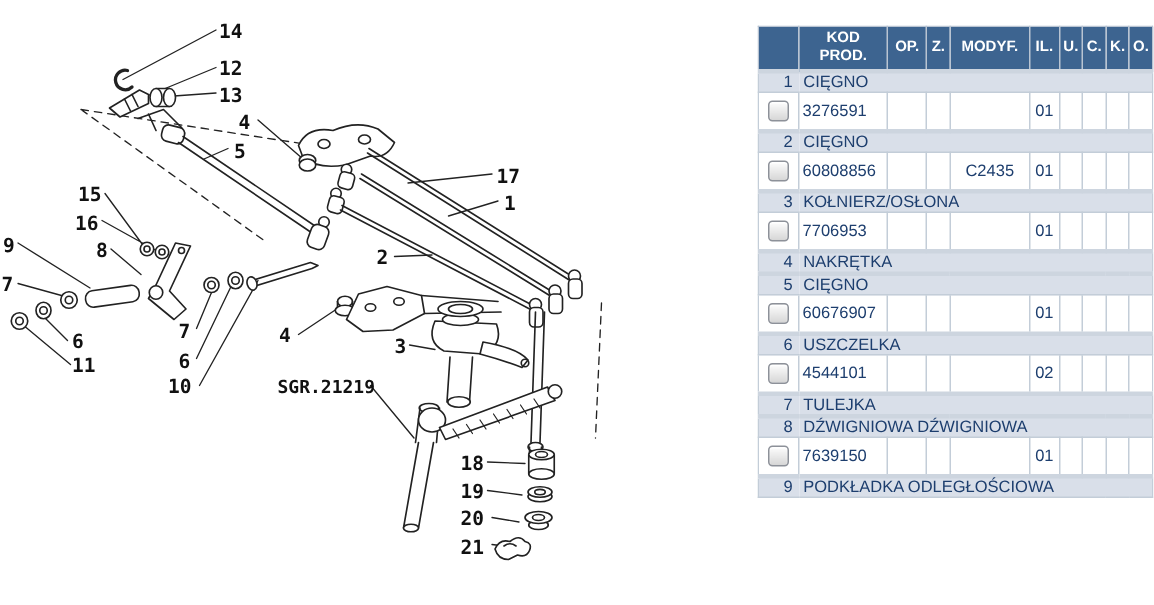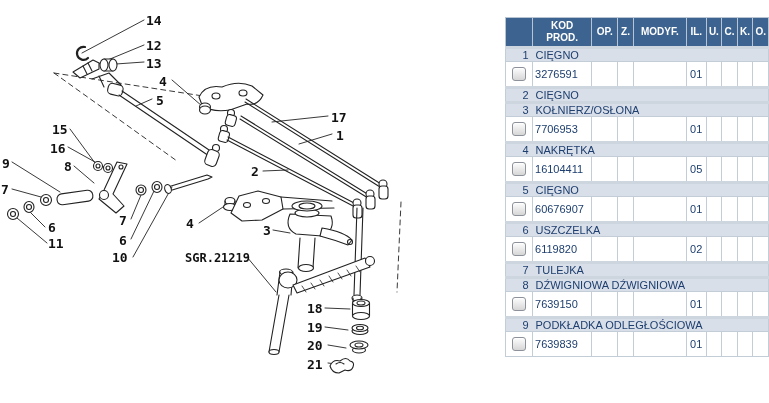--- a/index.html
+++ b/index.html
@@ -250,20 +250,32 @@
       <td class="val"></td>
       <td class="val"></td>
       <td class="val"></td>
       <td class="val"></td>
     </tr>
 
     <tr class="cat">
       <td class="num">2</td>
       <td class="name" colspan="9">CIĘGNO</td>
     </tr>
+    <tr class="data">
+      <td class="cb-cell"><span class="checkbox"></span></td>
+      <td class="code">60808856</td>
+      <td class="val"></td>
+      <td class="val"></td>
+      <td class="val">C2435</td>
+      <td class="val">01</td>
+      <td class="val"></td>
+      <td class="val"></td>
+      <td class="val"></td>
+      <td class="val"></td>
+    </tr>
 
     <tr class="cat">
       <td class="num">3</td>
       <td class="name" colspan="9">KOŁNIERZ/OSŁONA</td>
     </tr>
     <tr class="data">
       <td class="cb-cell"><span class="checkbox"></span></td>
       <td class="code">7706953</td>
       <td class="val"></td>
       <td class="val"></td>
@@ -272,32 +284,20 @@
       <td class="val"></td>
       <td class="val"></td>
       <td class="val"></td>
       <td class="val"></td>
     </tr>
 
     <tr class="cat">
       <td class="num">4</td>
       <td class="name" colspan="9">NAKRĘTKA</td>
     </tr>
-    <tr class="data">
-      <td class="cb-cell"><span class="checkbox"></span></td>
-      <td class="code">16104411</td>
-      <td class="val"></td>
-      <td class="val"></td>
-      <td class="val"></td>
-      <td class="val">05</td>
-      <td class="val"></td>
-      <td class="val"></td>
-      <td class="val"></td>
-      <td class="val"></td>
-    </tr>
 
     <tr class="cat">
       <td class="num">5</td>
       <td class="name" colspan="9">CIĘGNO</td>
     </tr>
     <tr class="data">
       <td class="cb-cell"><span class="checkbox"></span></td>
       <td class="code">60676907</td>
       <td class="val"></td>
       <td class="val"></td>
@@ -308,21 +308,21 @@
       <td class="val"></td>
       <td class="val"></td>
     </tr>
 
     <tr class="cat">
       <td class="num">6</td>
       <td class="name" colspan="9">USZCZELKA</td>
     </tr>
     <tr class="data">
       <td class="cb-cell"><span class="checkbox"></span></td>
-      <td class="code">6119820</td>
+      <td class="code">4544101</td>
       <td class="val"></td>
       <td class="val"></td>
       <td class="val"></td>
       <td class="val">02</td>
       <td class="val"></td>
       <td class="val"></td>
       <td class="val"></td>
       <td class="val"></td>
     </tr>
 
@@ -344,30 +344,18 @@
       <td class="val">01</td>
       <td class="val"></td>
       <td class="val"></td>
       <td class="val"></td>
       <td class="val"></td>
     </tr>
 
     <tr class="cat">
       <td class="num">9</td>
       <td class="name" colspan="9">PODKŁADKA ODLEGŁOŚCIOWA</td>
-    </tr>
-    <tr class="data">
-      <td class="cb-cell"><span class="checkbox"></span></td>
-      <td class="code">7639839</td>
-      <td class="val"></td>
-      <td class="val"></td>
-      <td class="val"></td>
-      <td class="val">01</td>
-      <td class="val"></td>
-      <td class="val"></td>
-      <td class="val"></td>
-      <td class="val"></td>
     </tr>
   </tbody>
     </table>
   </div>
 
 </div>
 
 </body></html>

